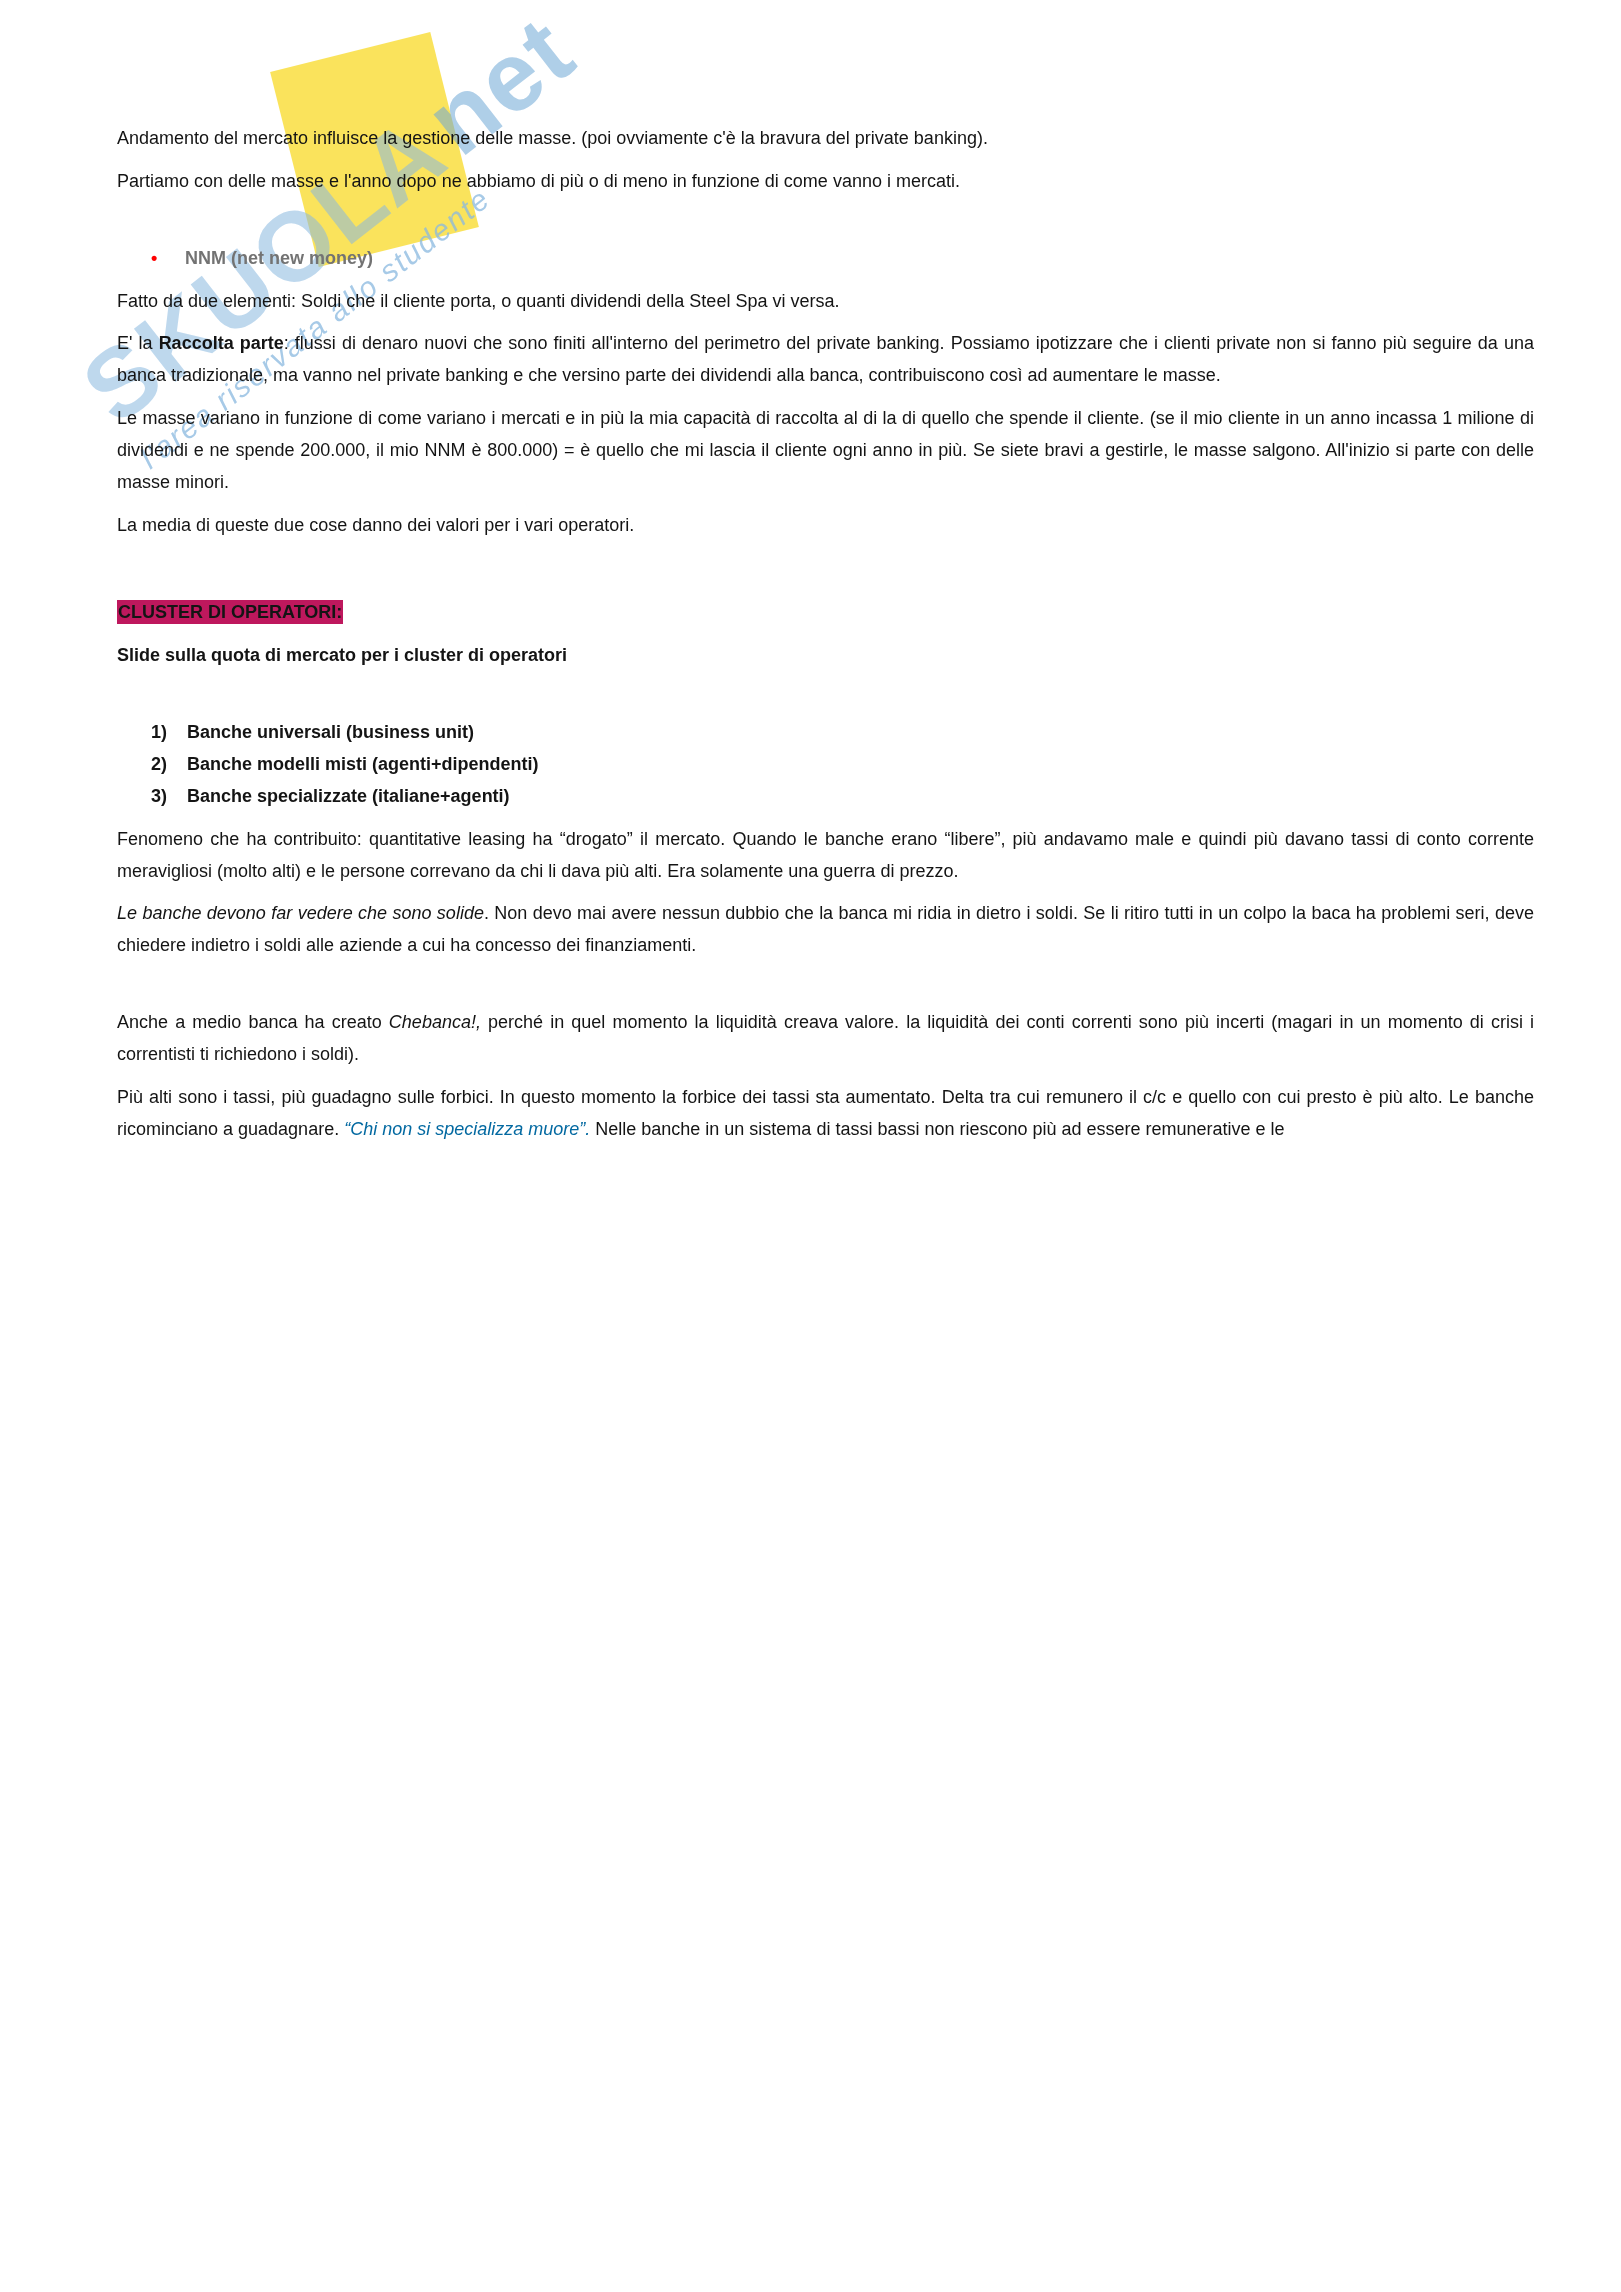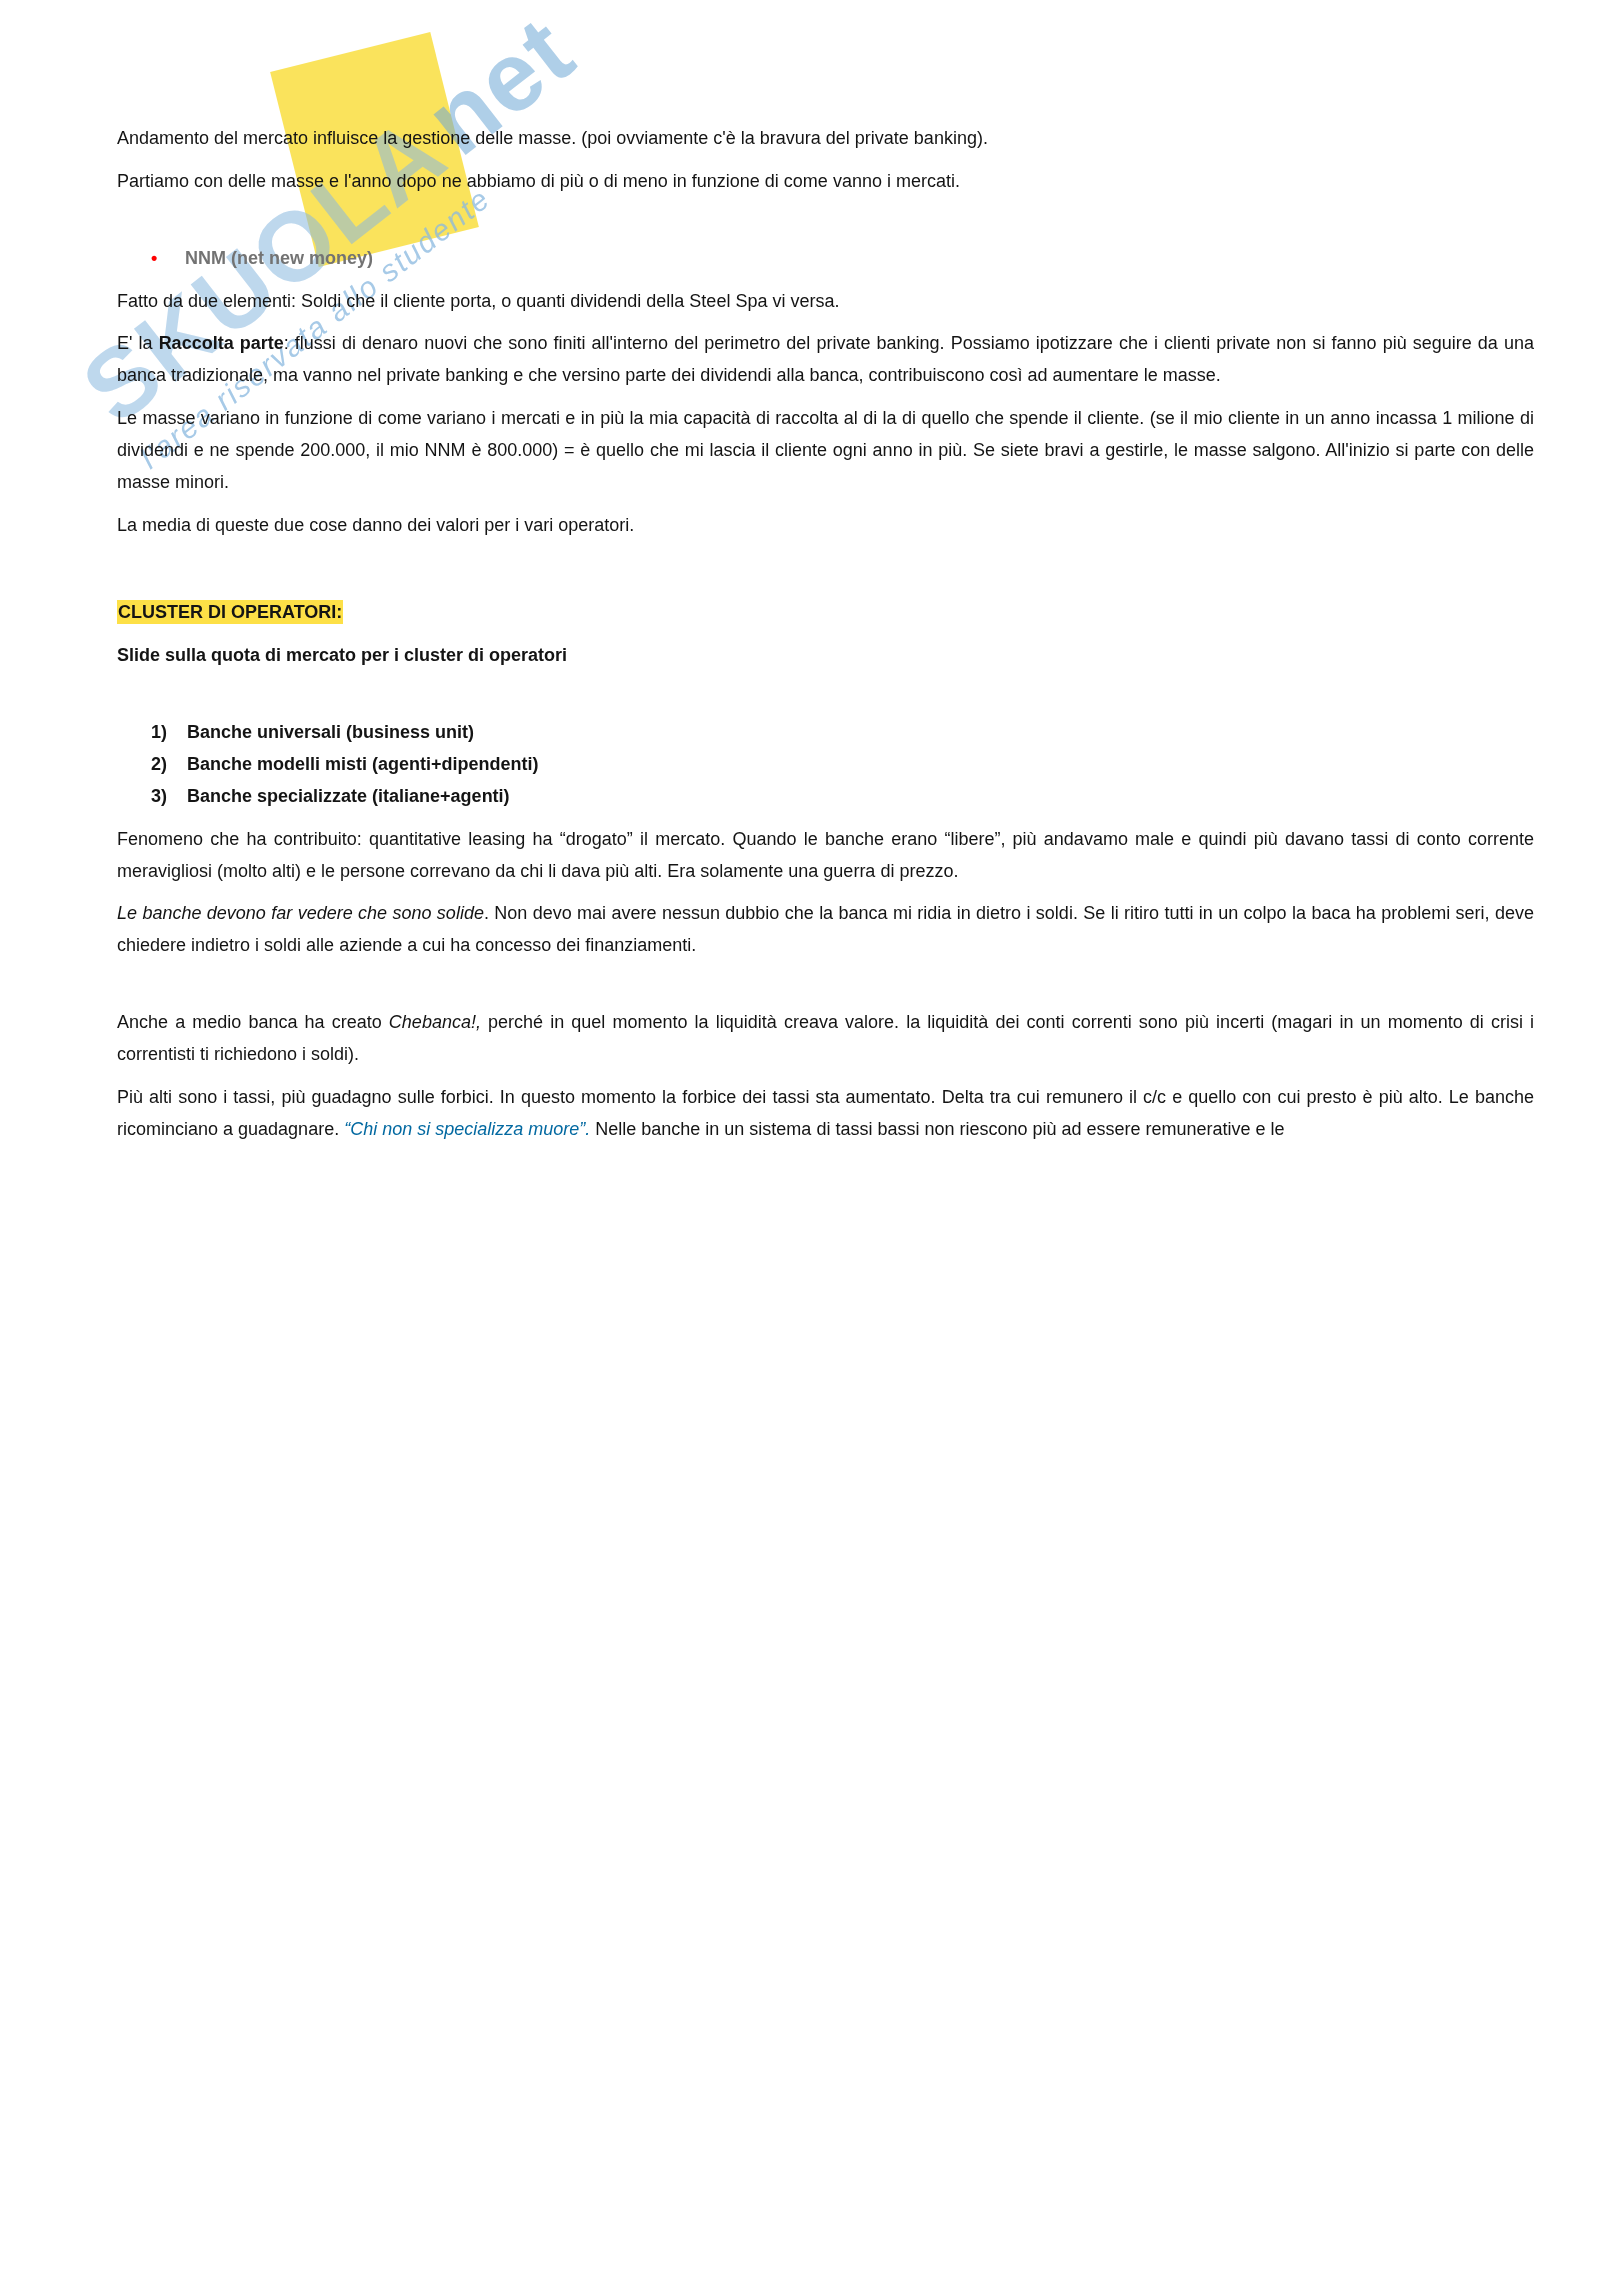--- a/index.html
+++ b/index.html
@@ -68,21 +68,21 @@
   }
   .bullet {
     width: 34px;
     color: #FF0000;
     font-weight: 700;
   }
   .nnm-label { color: #737373; font-weight: 700; }
 
   .heading-row { margin: 55px 0 10.8px 0; }
   .hl {
-    background: #fde047;
+    background: #be185d;
     font-weight: 700;
     padding: 2px 1px;
   }
 
   .numlist { margin: 45px 0 10.8px 0; }
   .numitem {
     display: flex;
     padding-left: 34px;
     font-weight: 700;
   }

